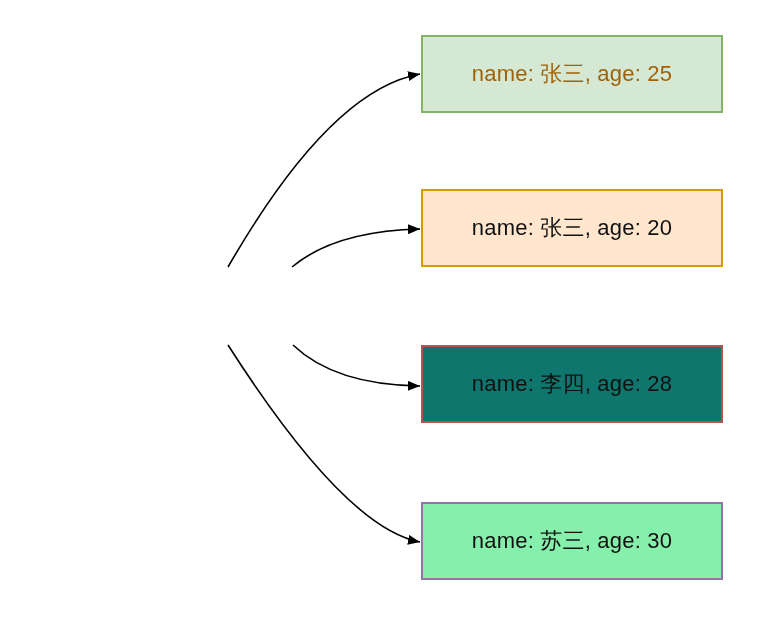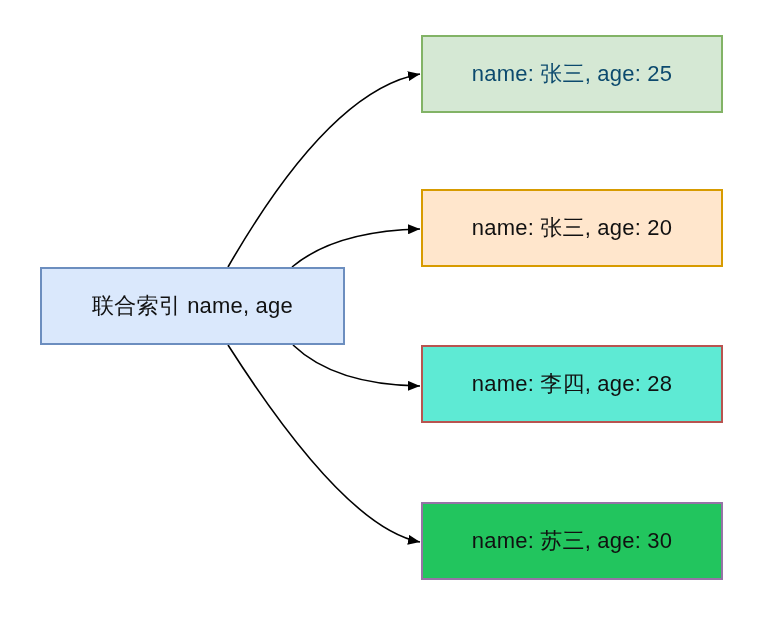--- a/index.html
+++ b/index.html
@@ -77,34 +77,31 @@
       <marker id="arrowhead" viewBox="0 0 12 10" refX="12" refY="5" markerWidth="12" markerHeight="10" markerUnits="userSpaceOnUse" orient="auto">
         <path d="M0,0 L12,5 L0,10 Z" fill="#000000"></path>
       </marker>
     </defs>
     <path class="edge" d="M 228 267 Q 330 90 420 74" marker-end="url(#arrowhead)" style="stroke: rgb(0, 0, 0);"></path>
     <path class="edge" d="M 292 267 Q 335 231 420 229" marker-end="url(#arrowhead)" style="stroke: rgb(0, 0, 0);"></path>
     <path class="edge" d="M 293 345 Q 335 385 420 386" marker-end="url(#arrowhead)" style="stroke: rgb(0, 0, 0);"></path>
     <path class="edge" d="M 228 345 Q 345 528 420 542" marker-end="url(#arrowhead)" style="stroke: rgb(0, 0, 0);"></path>
   </svg>
 
-  <div class="node node-root" style="background-color: rgb(218, 232, 252); border-color: rgb(108, 142, 191); color: rgb(17, 17, 17);">
-    <span>联合索引 name, age</span>
-  </div>
 
-  <div class="node node-record node-record-0" style="background-color: rgb(213, 232, 212); border-color: rgb(130, 179, 102); color: #0c4a6e;">
+  <div class="node node-record node-record-0" style="background-color: rgb(213, 232, 212); border-color: rgb(130, 179, 102); color: #a16207;">
     <span>name: 张三, age: 25</span>
   </div>
 
   <div class="node node-record node-record-1" style="background-color: rgb(255, 230, 204); border-color: rgb(215, 155, 0); color: rgb(17, 17, 17);">
     <span>name: 张三, age: 20</span>
   </div>
 
-  <div class="node node-record node-record-2" style="background-color: #5eead4; border-color: rgb(184, 84, 80); color: rgb(17, 17, 17);">
+  <div class="node node-record node-record-2" style="background-color: #0f766e; border-color: rgb(184, 84, 80); color: rgb(17, 17, 17);">
     <span>name: 李四, age: 28</span>
   </div>
 
-  <div class="node node-record node-record-3" style="background-color: #22c55e; border-color: rgb(150, 115, 166); color: rgb(17, 17, 17);">
+  <div class="node node-record node-record-3" style="background-color: #86efac; border-color: rgb(150, 115, 166); color: rgb(17, 17, 17);">
     <span>name: 苏三, age: 30</span>
   </div>
 
 
 </div>
 
 </body></html>

